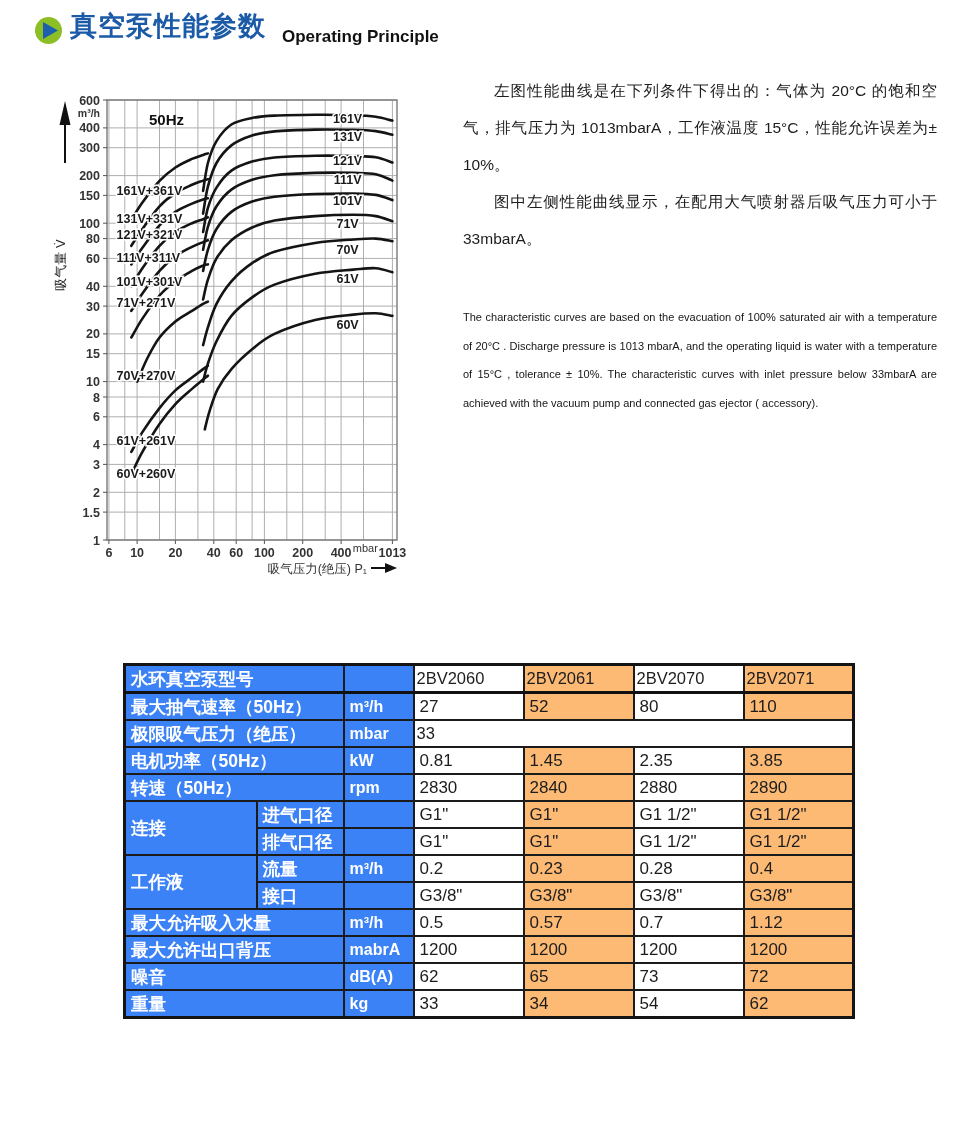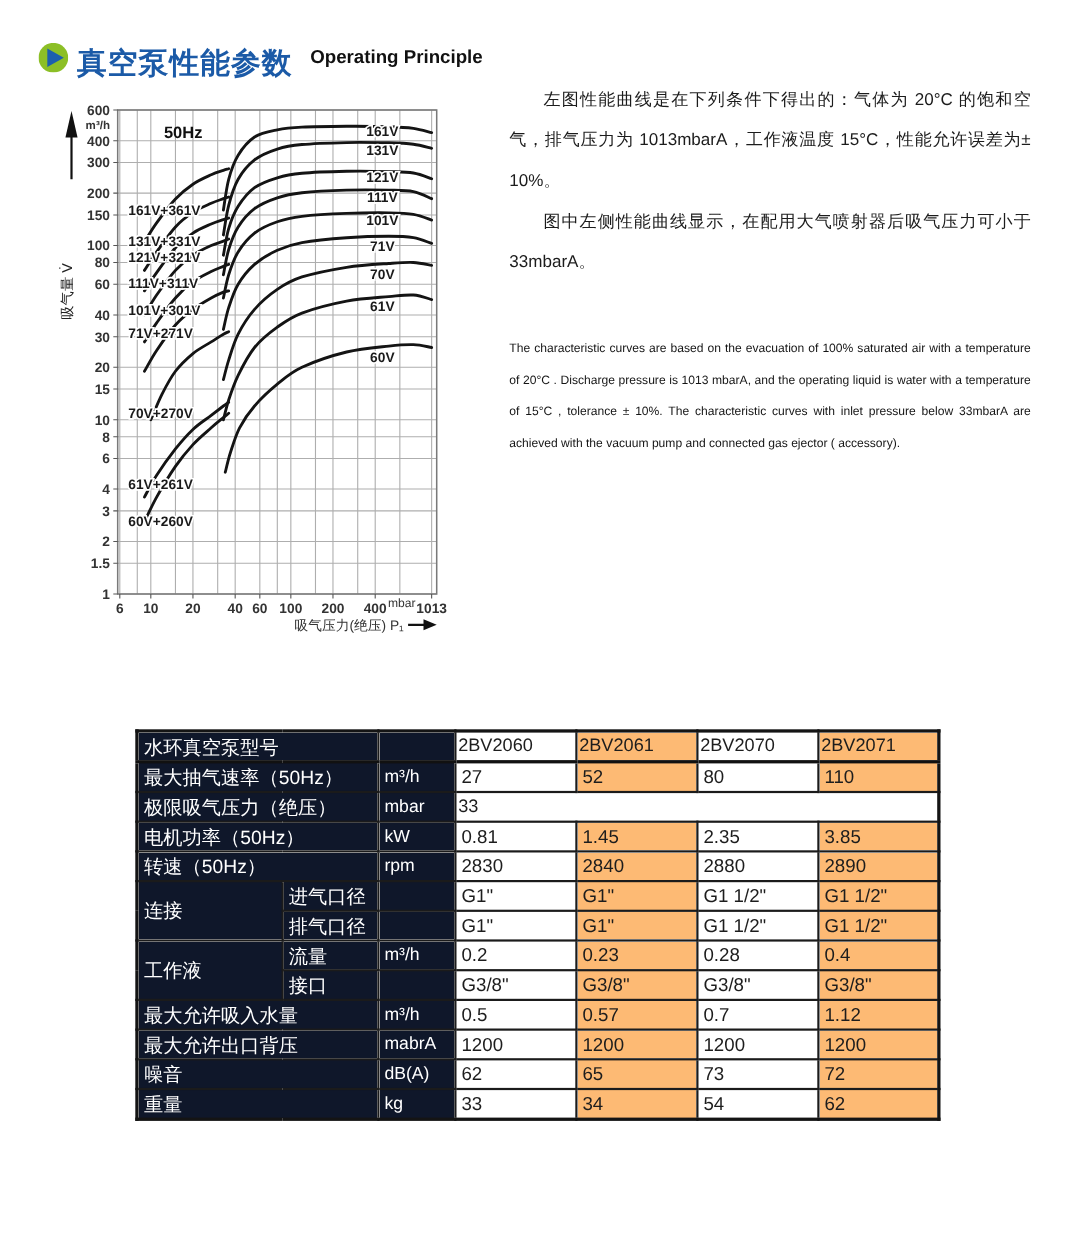--- a/index.html
+++ b/index.html
@@ -1,40 +1,40 @@
 <!DOCTYPE html>
 <html><head>
 <meta charset="utf-8">
 <style>
   html,body{margin:0;padding:0;background:#fff;}
   body{width:976px;height:1141px;position:relative;overflow:hidden;
        font-family:"Liberation Sans","DejaVu Sans",sans-serif;}
 
   
-  .hd{position:absolute;left:35px;top:8px;display:flex;align-items:flex-start;margin-top:31px;}
+  .hd{position:absolute;left:35px;top:8px;display:flex;align-items:flex-end;}
   .hd .icon{width:27px;height:27px;display:inline-block;}
   .hd h1{margin:0 0 0 8px;font-size:27px;font-weight:bold;color:#1b5aa7;letter-spacing:1px;}
   .hd h2{margin:0 0 0 16px;font-size:17px;font-weight:bold;color:#111;position:relative;top:3px;}
 
   
   #chart{position:absolute;left:45px;top:85px;}
   #chart text{font-family:"Liberation Sans","DejaVu Sans",sans-serif;}
 
   
   .desc{position:absolute;left:452px;top:72px;width:474px;margin-left:11px;}
   .desc p{margin:0;}
   .desc .zh{font-size:15.5px;line-height:37px;color:#1c1c1c;text-indent:2em;text-align:justify;}
   .desc .en{font-size:11px;line-height:28.5px;color:#151515;margin-top:46px;text-align:justify;}
 
   
   .spec{position:absolute;left:123px;top:663px;width:731px;border-collapse:collapse;
         table-layout:fixed;border:3px solid #141414;}
   .spec td{border:2px solid #1b1b1b;height:25px;padding:0 2px 0 5px;white-space:nowrap;
            overflow:hidden;font-size:17px;vertical-align:middle;}
-  .spec td.b{background:#0f172a;color:#fff;font-size:17.5px;}
+  .spec td.b{background:#3b82f6;color:#fff;font-size:17.5px;font-weight:bold;}
   .spec td.u{font-size:16px;}
   .spec td.v{color:#1d1d1d;background:#fff;}
   .spec td.g{background:#fdba74;}
   .spec td.c{text-align:left;padding:0 2px;font-size:16.5px;}
   .spec tr:first-child td{border-bottom:3px solid #111;}
 </style>
 </head>
 <body>
 
 <header class="hd">

